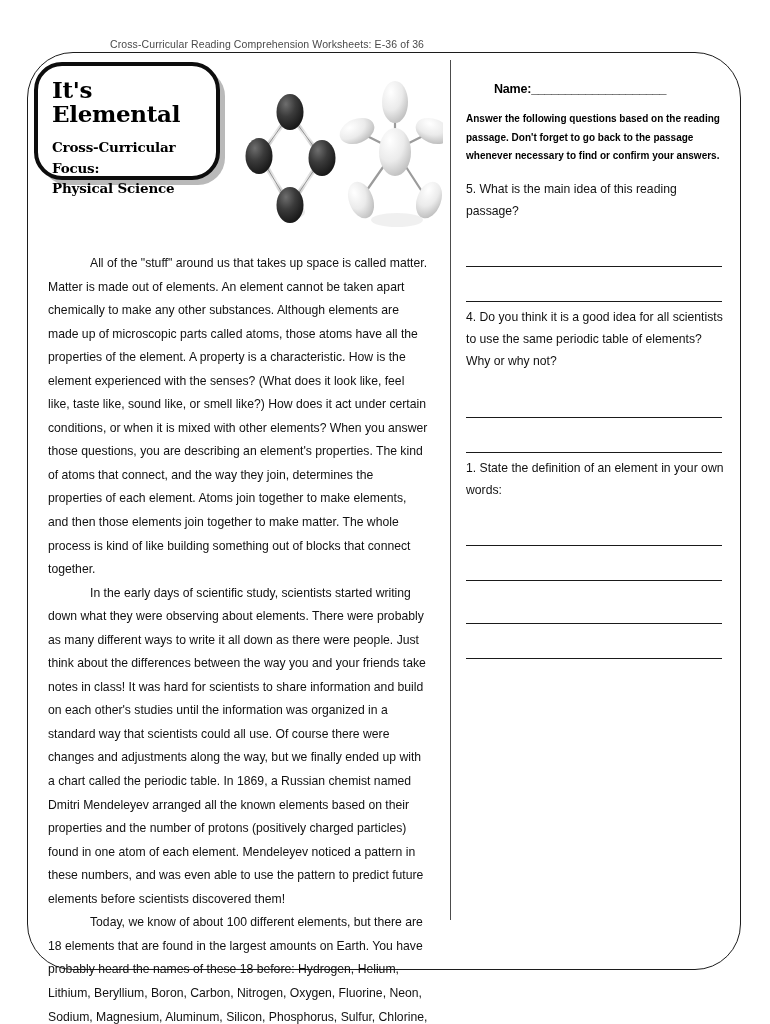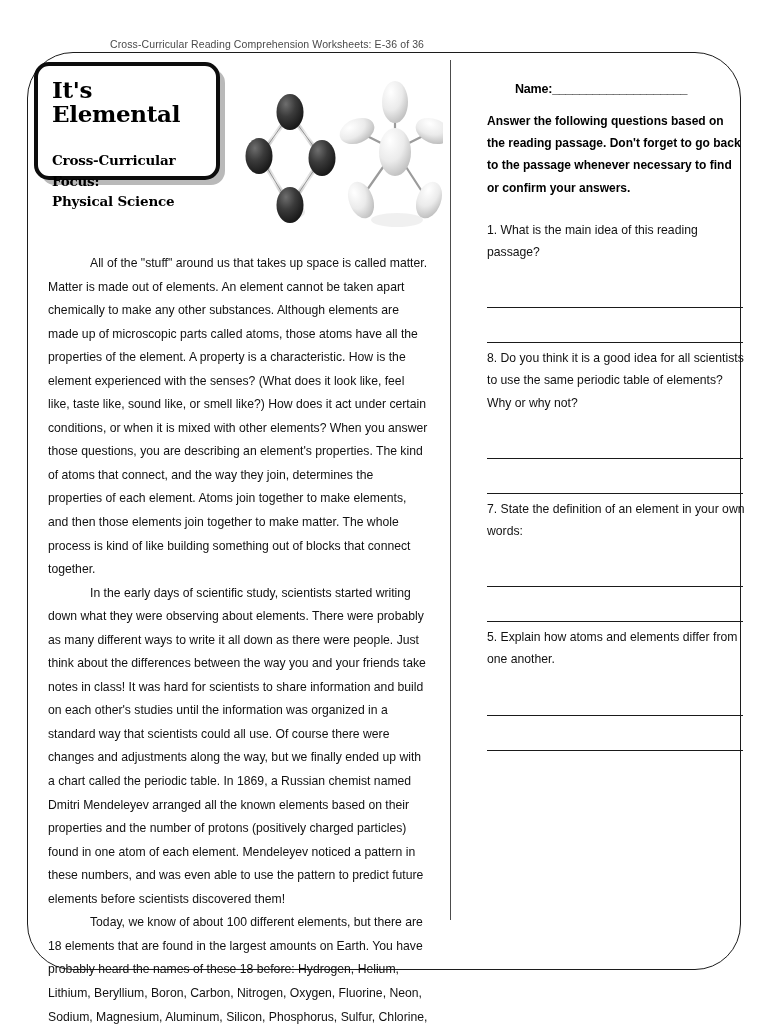--- a/index.html
+++ b/index.html
@@ -67,39 +67,39 @@
 
   
   .title-badge {
     position: absolute;
     left: 34px;
     top: 62px;
     width: 186px;
     height: 118px;
     background: #ffffff;
     border: 4.5px solid #0d0d0d;
-    border-radius: 15px;
+    border-radius: 28px;
     box-sizing: border-box;
     box-shadow: 6px 6px 0 -1px #b9b9b9;
     padding: 12px 0 0 14px;
   }
   .title-main {
     font-family: "DejaVu Serif", serif;
     font-weight: bold;
     font-size: 23px;
     letter-spacing: -0.3px;
     color: #000;
     line-height: 1.05;
   }
   .title-sub {
     font-family: "DejaVu Serif", serif;
     font-weight: bold;
     font-size: 13.5px;
     color: #000;
-    margin-top: 24px;
+    margin-top: 11px;
     line-height: 1.5;
     letter-spacing: -0.2px;
   }
 
   
   .molecules {
     position: absolute;
     left: 243px;
     top: 78px;
     width: 200px;
@@ -119,39 +119,39 @@
   }
   .passage p {
     margin: 0;
     text-indent: 42px;
   }
   .passage b { font-weight: normal; margin-top: 40px; }
 
   
   .questions {
     position: absolute;
-    left: 487px;
+    left: 466px;
     top: 82px;
     width: 258px;
   }
   .name-row {
     font-size: 12.5px;
     font-weight: bold;
     color: #000;
     padding-left: 28px;
     letter-spacing: -0.2px;
     white-space: nowrap;
     margin-bottom: 14px;
   }
   .directions {
-    font-size: 12px;
+    font-size: 10px;
     font-weight: bold;
     line-height: 1.85;
     color: #000;
-    margin-bottom: 20px;
+    margin-bottom: 12px;
   }
   .q-text {
     font-size: 12.2px;
     line-height: 1.82;
     color: #111;
     margin: 0 0 6px 0;
   }
   .answer-line {
     height: 34px;
     border-bottom: 1.4px solid #1a1a1a;
@@ -247,37 +247,36 @@
 
 <div class="questions">
 
   <div class="name-row">
     <span>Name:</span><span>____________________</span>
   </div>
 
   <div class="directions">Answer the following questions based on the reading passage. Don't forget to go back to the passage whenever necessary to find or confirm your answers.</div>
 
   <div class="q-block">
-    <p class="q-text">1. What is the main idea of this reading passage?</p>
-    <div class="answer-line"></div>
-    <div class="answer-line"></div>
-  </div>
-
-
-  <div class="q-block">
-    <p class="q-text">8. Do you think it is a good idea for all scientists to use the same periodic table of elements? Why or why not?</p>
-    <div class="answer-line"></div>
-    <div class="answer-line"></div>
-  </div>
-
-  <div class="q-block">
-    <p class="q-text">7. State the definition of an element in your own words:</p>
-    <div class="answer-line"></div>
-    <div class="answer-line"></div>
-  </div>
-
-  <div class="q-block">
-    <p class="q-text">5. Explain how atoms and elements differ from one another.</p>
+    <p class="q-text">5. What is the main idea of this reading passage?</p>
+    <div class="answer-line"></div>
+    <div class="answer-line"></div>
+  </div>
+
+
+  <div class="q-block">
+    <p class="q-text">4. Do you think it is a good idea for all scientists to use the same periodic table of elements? Why or why not?</p>
+    <div class="answer-line"></div>
+    <div class="answer-line"></div>
+  </div>
+
+  <div class="q-block">
+    <p class="q-text">1. State the definition of an element in your own words:</p>
+    <div class="answer-line"></div>
+    <div class="answer-line"></div>
+  </div>
+
+  <div class="q-block">
     <div class="answer-line"></div>
     <div class="answer-line"></div>
   </div>
 
 </div>
 
 </body></html>

